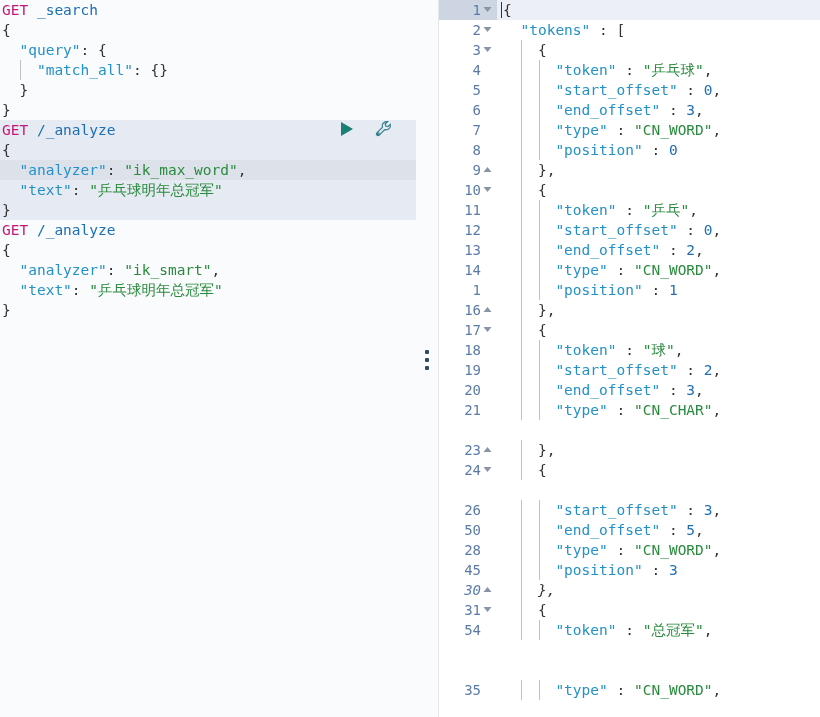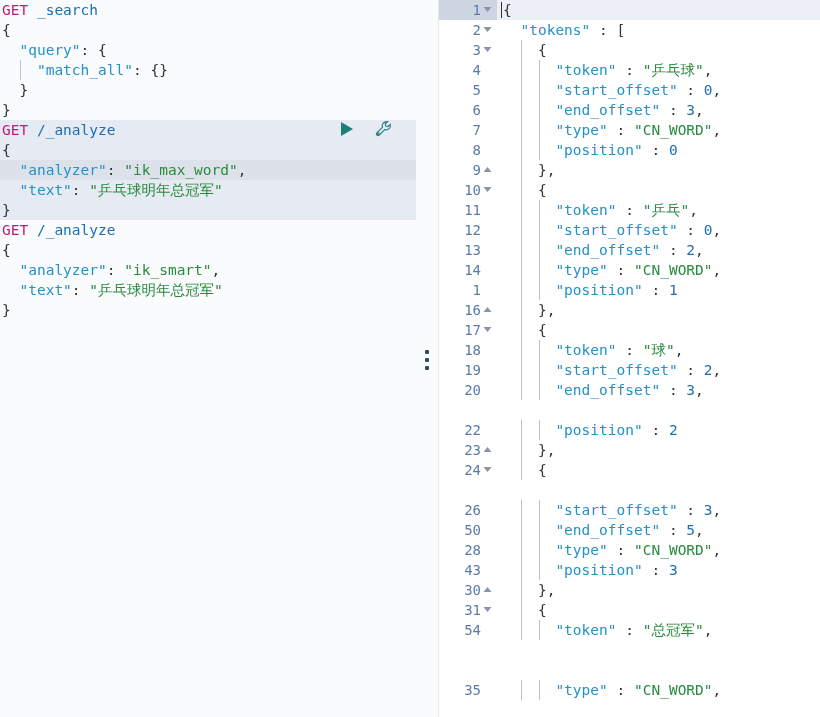--- a/index.html
+++ b/index.html
@@ -180,32 +180,32 @@
       <div class="out-row" style="top: 280px; position: absolute; left: 0px; right: 0px;"><div class="gutter">1</div><div class="out-code"><span>      </span><span class="k-key">"position"</span><span class="k-punct"> : </span><span class="k-num">1</span><div class="og" style="left: 24.44px;"></div><div class="og" style="left: 41.88px;"></div></div></div>
       <div class="out-row" style="top: 300px; position: absolute; left: 0px; right: 0px;"><div class="gutter">16<div class="fold"><svg width="9" height="7" viewBox="0 0 9 7">
               <path d="M4.5 1 L8.5 6 L0.5 6 Z" fill="#8a94a6"></path>
             </svg></div></div><div class="out-code"><span>    </span><span class="k-brace">},</span><div class="og" style="left: 24.44px;"></div></div></div>
       <div class="out-row" style="top: 320px; position: absolute; left: 0px; right: 0px;"><div class="gutter">17<div class="fold"><svg width="9" height="7" viewBox="0 0 9 7">
               <path d="M0.5 1 L8.5 1 L4.5 6 Z" fill="#8a94a6"></path>
             </svg></div></div><div class="out-code"><span>    </span><span class="k-brace">{</span><div class="og" style="left: 24.44px;"></div></div></div>
       <div class="out-row" style="top: 340px; position: absolute; left: 0px; right: 0px;"><div class="gutter">18</div><div class="out-code"><span>      </span><span class="k-key">"token"</span><span class="k-punct"> : </span><span class="k-str">"球"</span><span class="k-punct">,</span><div class="og" style="left: 24.44px;"></div><div class="og" style="left: 41.88px;"></div></div></div>
       <div class="out-row" style="top: 360px; position: absolute; left: 0px; right: 15px;"><div class="gutter">19</div><div class="out-code"><span>      </span><span class="k-key">"start_offset"</span><span class="k-punct"> : </span><span class="k-num">2</span><span class="k-punct">,</span><div class="og" style="left: 24.44px;"></div><div class="og" style="left: 41.88px;"></div></div></div>
       <div class="out-row" style="top: 380px; position: absolute; left: 0px; right: 0px;"><div class="gutter">20</div><div class="out-code"><span>      </span><span class="k-key">"end_offset"</span><span class="k-punct"> : </span><span class="k-num">3</span><span class="k-punct">,</span><div class="og" style="left: 24.44px;"></div><div class="og" style="left: 41.88px;"></div></div></div>
-      <div class="out-row" style="top: 420px; position: absolute; left: 0px; right: 0px;"><div class="gutter">22</div><div class="out-code"><span>      </span><span class="k-key">"position"</span><span class="k-punct"> : </span><span class="k-num">2</span><div class="og" style="left: 24.44px;"></div><div class="og" style="left: 41.88px;"></div></div></div>
+      <div class="out-row" style="top: 400px; position: absolute; left: 0px; right: 0px;"><div class="gutter">21</div><div class="out-code"><span>      </span><span class="k-key">"type"</span><span class="k-punct"> : </span><span class="k-str">"CN_CHAR"</span><span class="k-punct">,</span><div class="og" style="left: 24.44px;"></div><div class="og" style="left: 41.88px;"></div></div></div>
       <div class="out-row" style="top: 440px; position: absolute; left: 0px; right: 0px;"><div class="gutter">23<div class="fold"><svg width="9" height="7" viewBox="0 0 9 7">
               <path d="M4.5 1 L8.5 6 L0.5 6 Z" fill="#8a94a6"></path>
             </svg></div></div><div class="out-code"><span>    </span><span class="k-brace">},</span><div class="og" style="left: 24.44px;"></div></div></div>
       <div class="out-row" style="top: 460px; position: absolute; left: 0px; right: 0px;"><div class="gutter">24<div class="fold"><svg width="9" height="7" viewBox="0 0 9 7">
               <path d="M0.5 1 L8.5 1 L4.5 6 Z" fill="#8a94a6"></path>
             </svg></div></div><div class="out-code"><span>    </span><span class="k-brace">{</span><div class="og" style="left: 24.44px;"></div></div></div>
       <div class="out-row" style="top: 500px; position: absolute; left: 0px; right: 0px;"><div class="gutter">26</div><div class="out-code"><span>      </span><span class="k-key">"start_offset"</span><span class="k-punct"> : </span><span class="k-num">3</span><span class="k-punct">,</span><div class="og" style="left: 24.44px;"></div><div class="og" style="left: 41.88px;"></div></div></div>
       <div class="out-row" style="top: 520px; position: absolute; left: 0px; right: 0px;"><div class="gutter">50</div><div class="out-code"><span>      </span><span class="k-key">"end_offset"</span><span class="k-punct"> : </span><span class="k-num">5</span><span class="k-punct">,</span><div class="og" style="left: 24.44px;"></div><div class="og" style="left: 41.88px;"></div></div></div>
       <div class="out-row" style="top: 540px; position: absolute; left: 0px; right: 0px;"><div class="gutter">28</div><div class="out-code"><span>      </span><span class="k-key">"type"</span><span class="k-punct"> : </span><span class="k-str">"CN_WORD"</span><span class="k-punct">,</span><div class="og" style="left: 24.44px;"></div><div class="og" style="left: 41.88px;"></div></div></div>
-      <div class="out-row" style="top: 560px; position: absolute; left: 0px; right: 0px;"><div class="gutter">43</div><div class="out-code"><span>      </span><span class="k-key">"position"</span><span class="k-punct"> : </span><span class="k-num">3</span><div class="og" style="left: 24.44px;"></div><div class="og" style="left: 41.88px;"></div></div></div>
-      <div class="out-row" style="top: 580px; position: absolute; left: 0px; right: 7px;"><div class="gutter">30<div class="fold"><svg width="9" height="7" viewBox="0 0 9 7">
+      <div class="out-row" style="top: 560px; position: absolute; left: 0px; right: 0px;"><div class="gutter">45</div><div class="out-code"><span>      </span><span class="k-key">"position"</span><span class="k-punct"> : </span><span class="k-num">3</span><div class="og" style="left: 24.44px;"></div><div class="og" style="left: 41.88px;"></div></div></div>
+      <div class="out-row" style="top: 580px; position: absolute; left: 0px; right: 7px; font-style: italic;"><div class="gutter">30<div class="fold"><svg width="9" height="7" viewBox="0 0 9 7">
               <path d="M4.5 1 L8.5 6 L0.5 6 Z" fill="#8a94a6"></path>
             </svg></div></div><div class="out-code"><span>    </span><span class="k-brace">},</span><div class="og" style="left: 24.44px;"></div></div></div>
       <div class="out-row" style="top: 600px; position: absolute; left: 0px; right: 0px;"><div class="gutter">31<div class="fold"><svg width="9" height="7" viewBox="0 0 9 7">
               <path d="M0.5 1 L8.5 1 L4.5 6 Z" fill="#8a94a6"></path>
             </svg></div></div><div class="out-code"><span>    </span><span class="k-brace">{</span><div class="og" style="left: 24.44px;"></div></div></div>
       <div class="out-row" style="top: 620px; position: absolute; left: 0px; right: 0px;"><div class="gutter">54</div><div class="out-code"><span>      </span><span class="k-key">"token"</span><span class="k-punct"> : </span><span class="k-str">"总冠军"</span><span class="k-punct">,</span><div class="og" style="left: 24.44px;"></div><div class="og" style="left: 41.88px;"></div></div></div>
       <div class="out-row" style="top: 680px; position: absolute; left: 0px; right: 0px;"><div class="gutter">35</div><div class="out-code"><span>      </span><span class="k-key">"type"</span><span class="k-punct"> : </span><span class="k-str">"CN_WORD"</span><span class="k-punct">,</span><div class="og" style="left: 24.44px;"></div><div class="og" style="left: 41.88px;"></div></div></div>
     </div>
 
 </div>

